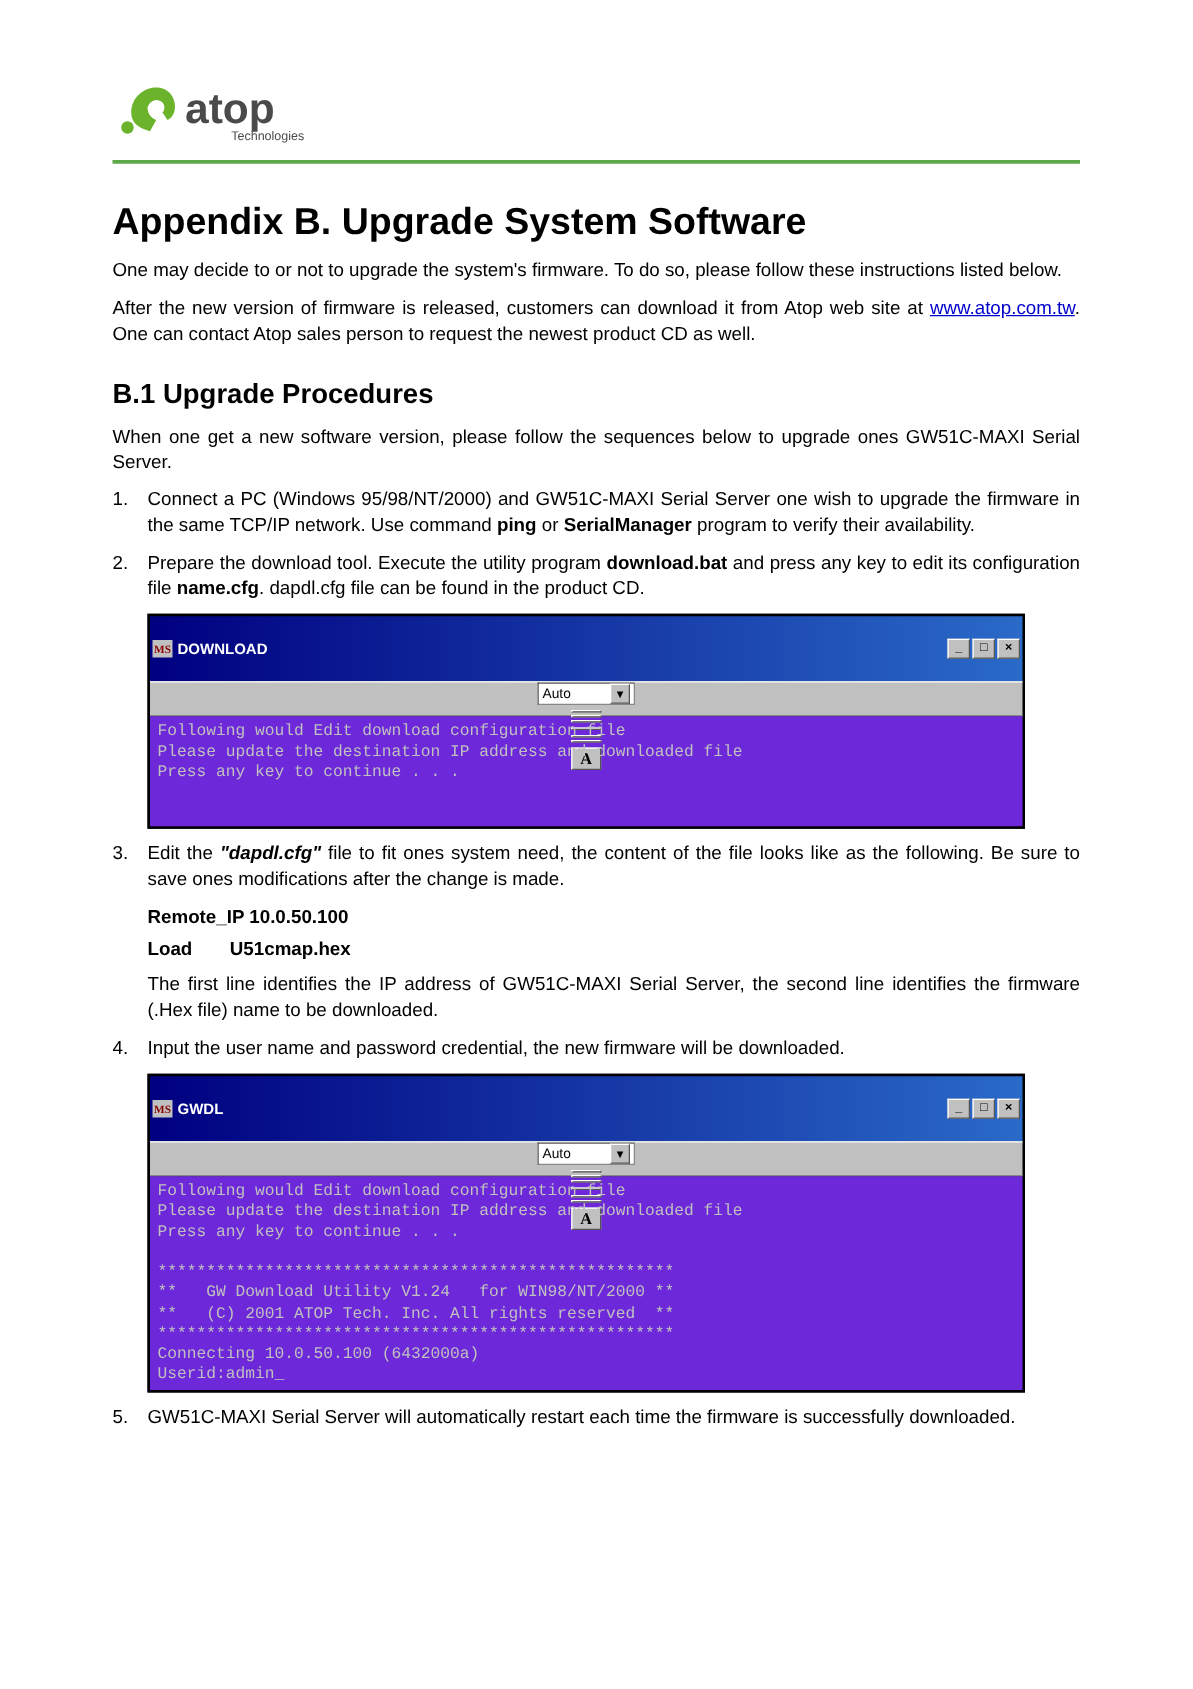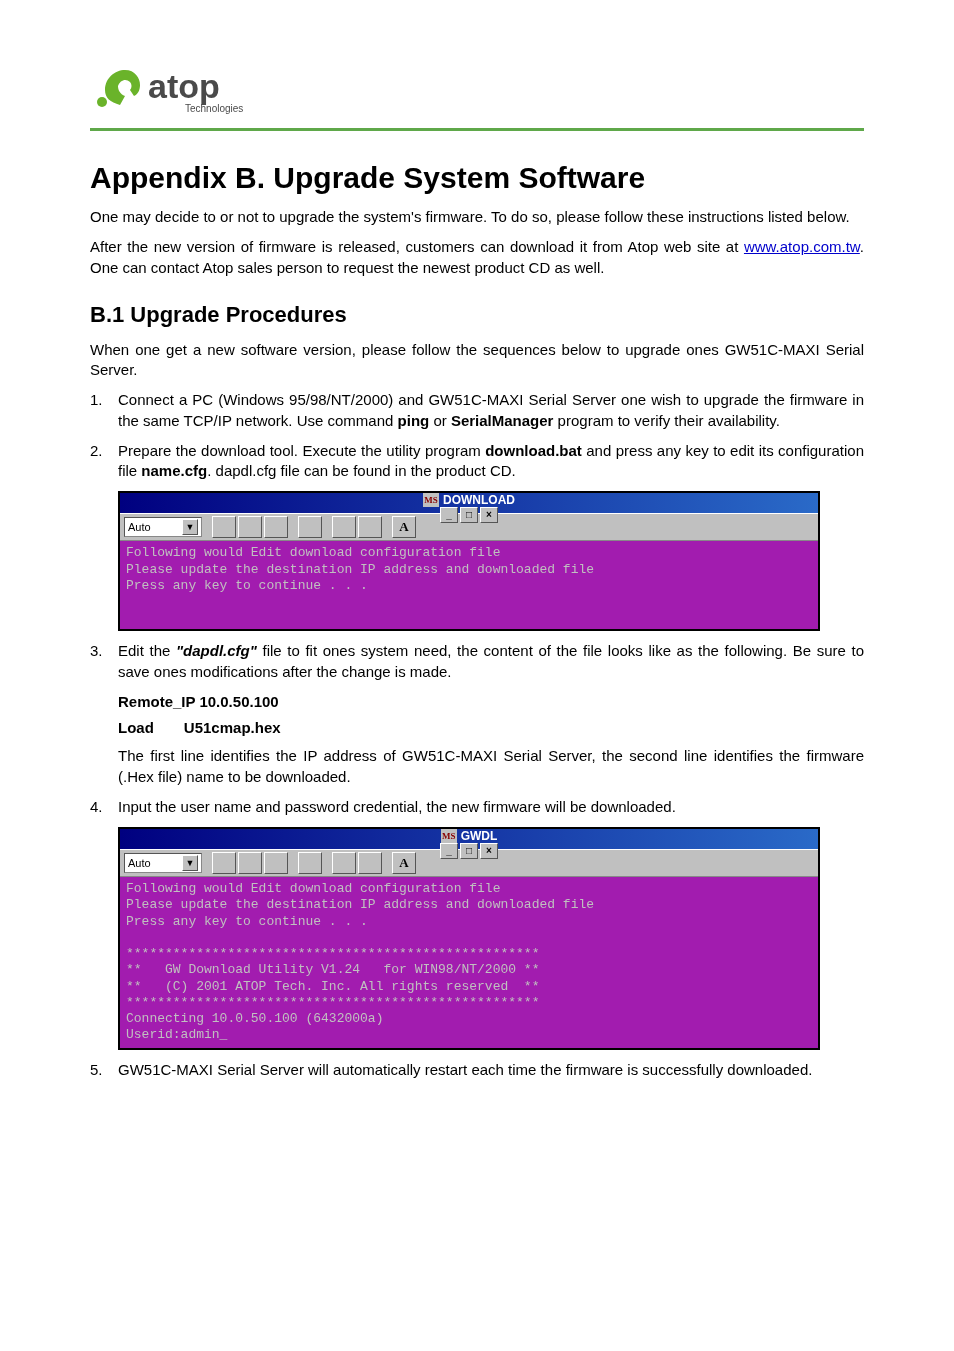--- a/index.html
+++ b/index.html
@@ -88,22 +88,21 @@
     margin: 6px 0 6px 28px;
     width: 698px;
     font-size: 0;
   }
   .titlebar {
     background: linear-gradient(to right, #000080, #2a6ac8);
     height: 20px;
     display: flex;
     align-items: center;
     justify-content: space-between;
-    padding: 0 2px;
-    flex-direction: column;
+    padding: 16px 2px;
   }
   .title-left {
     display: flex;
     align-items: center;
     gap: 4px;
   }
   .ms-icon {
     width: 16px; height: 14px;
     background: #c0c0c0;
     display: inline-flex;
@@ -138,20 +137,21 @@
   }
   .toolbar {
     background: #c0c0c0;
     height: 26px;
     display: flex;
     align-items: center;
     padding: 0 4px;
     gap: 2px;
     border-top: 1px solid #fff;
     border-bottom: 1px solid #888;
+    flex-direction: column;
   }
   .tb-select {
     background: #fff;
     border: 1px solid #888;
     border-top-color: #555;
     border-left-color: #555;
     height: 18px;
     width: 70px;
     font-size: 11px;
     display: flex;
@@ -176,21 +176,21 @@
     border-bottom-color: #555;
     display: inline-flex;
     align-items: center;
     justify-content: center;
     font-family: "Times New Roman", serif;
     font-size: 13px;
     font-weight: bold;
   }
   .tb-gap { width: 6px; }
   .console-body {
-    background: #a21caf;
+    background: #6d28d9;
     color: #c0c0c0;
     font-family: "Courier New", monospace;
     font-size: 13px;
     line-height: 1.25;
     padding: 4px 6px;
     white-space: pre;
     min-height: 60px;
   }
   .console-body.tall { min-height: 80px; }
 

